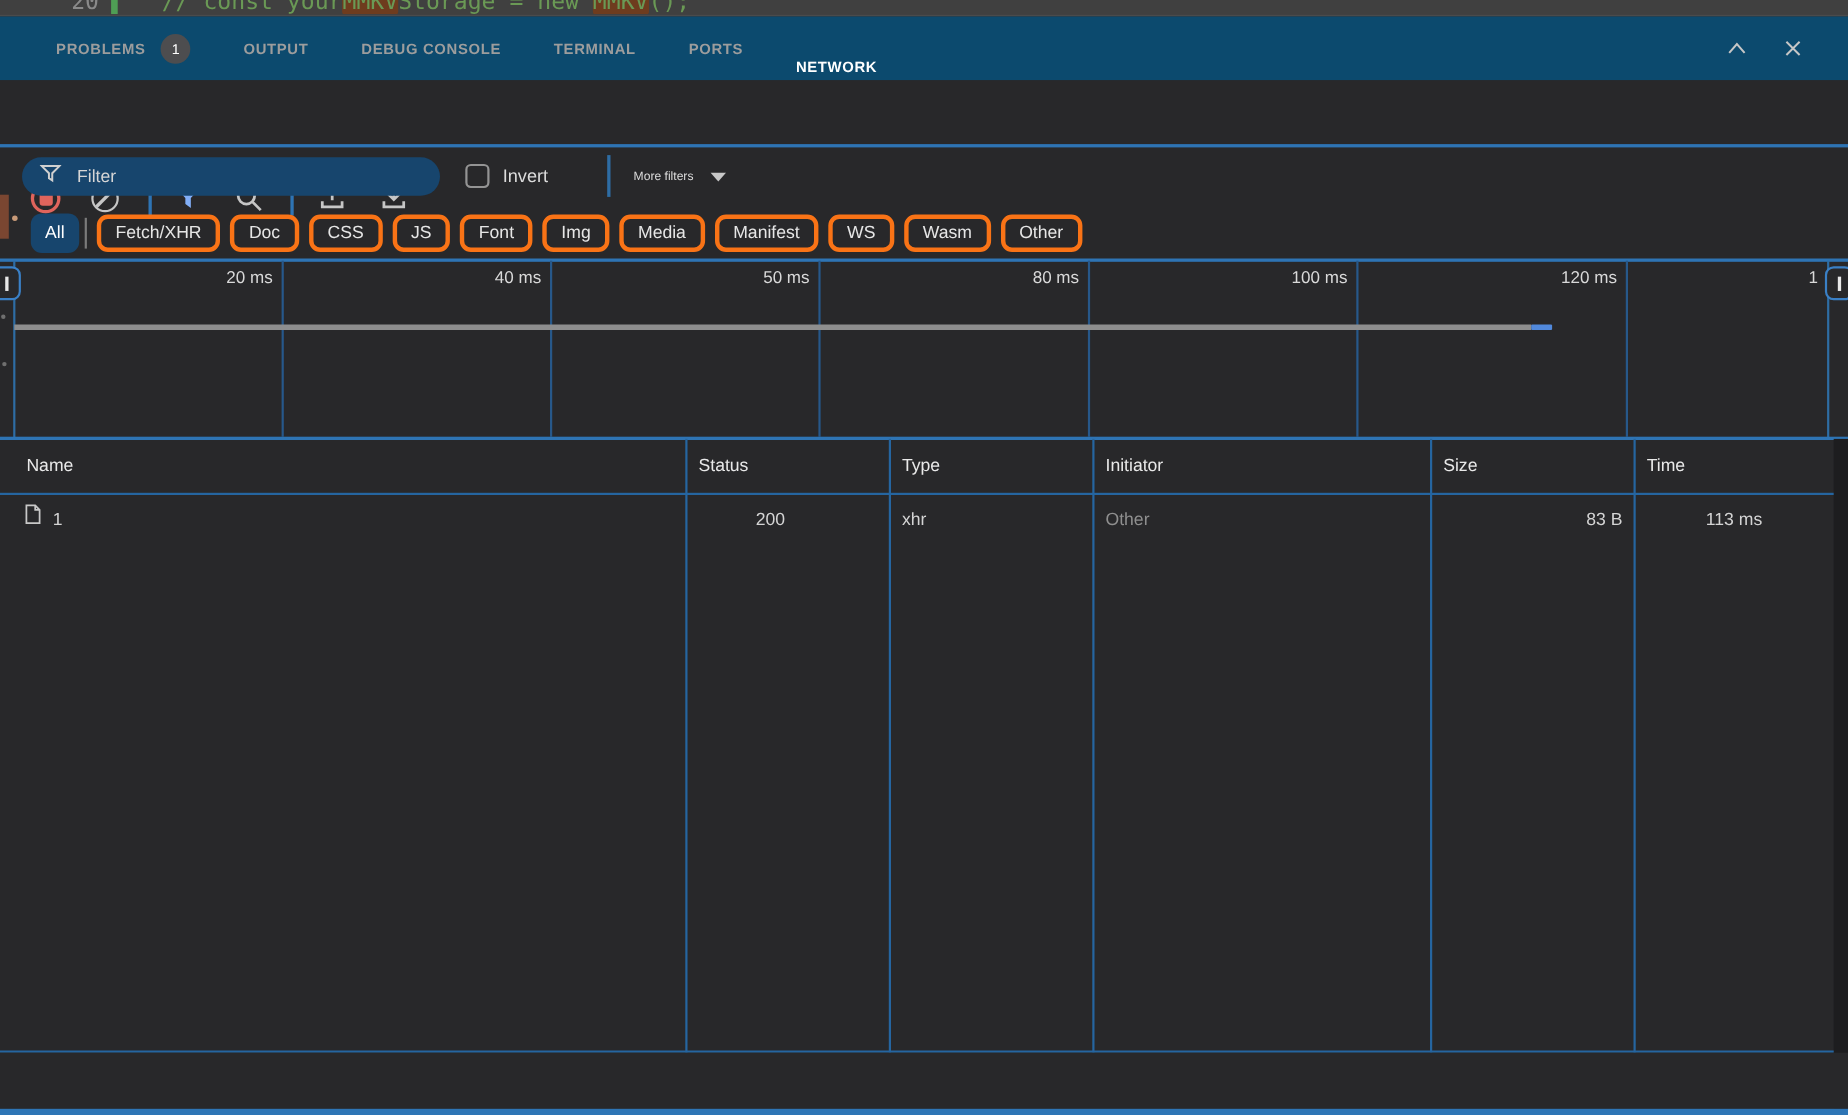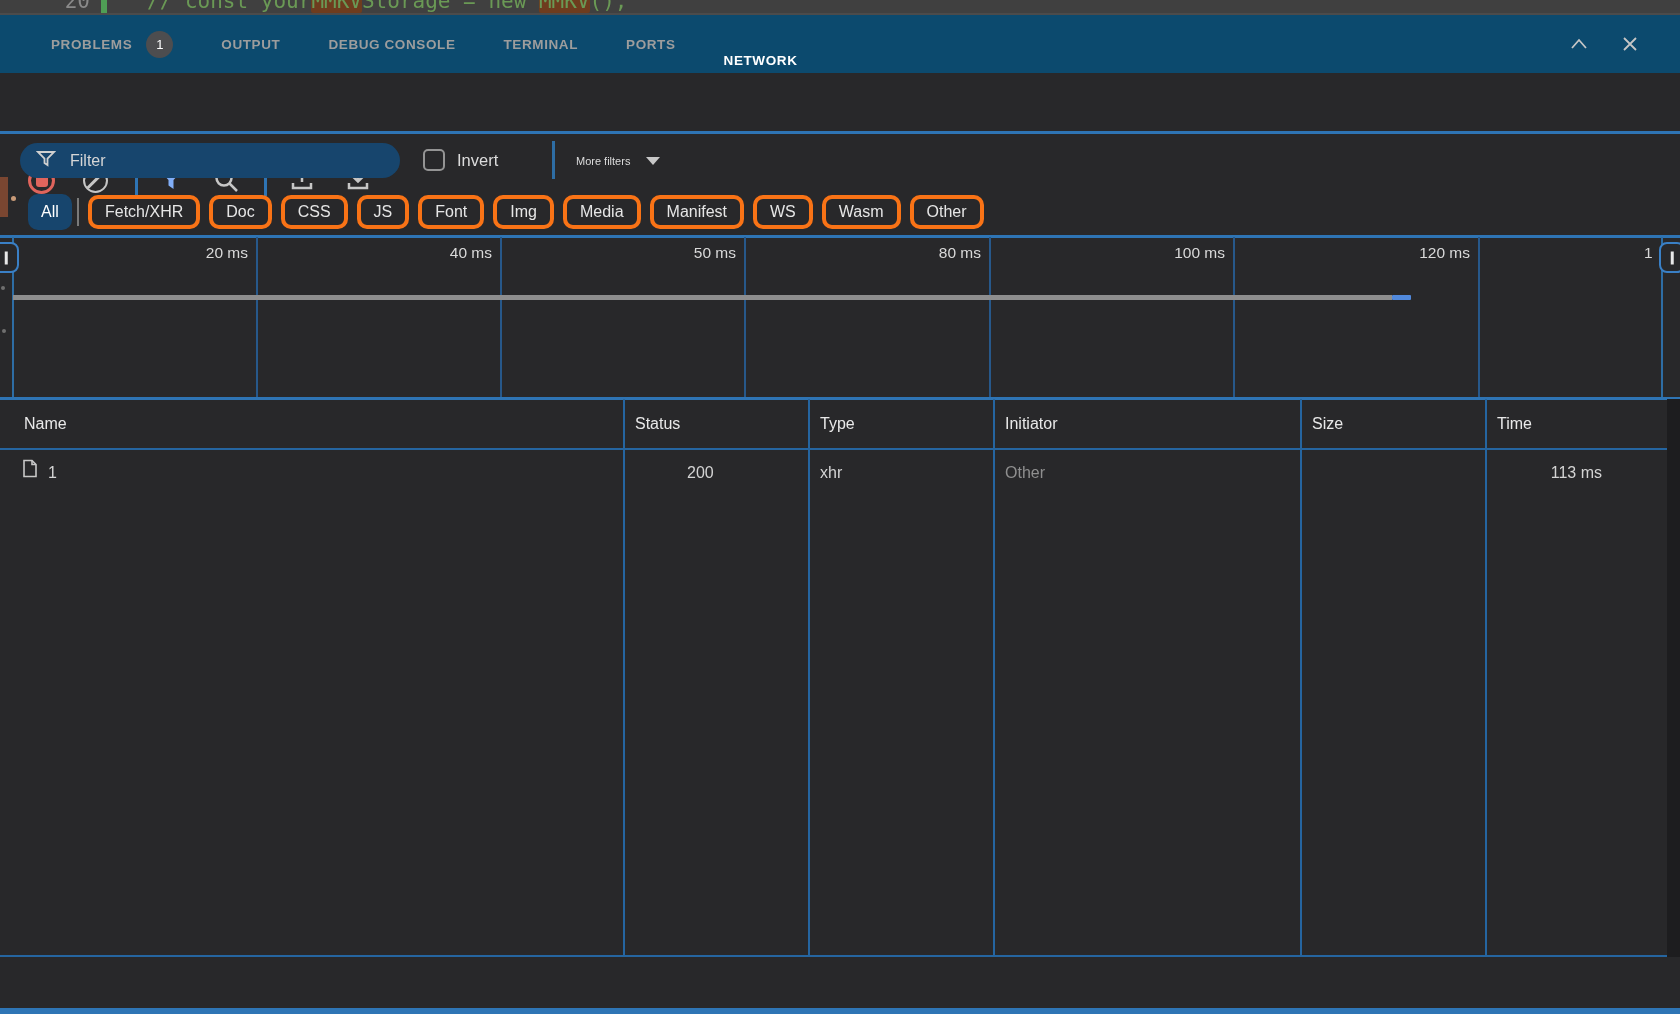--- a/index.html
+++ b/index.html
@@ -286,20 +286,21 @@
       <svg width="16" height="19" viewBox="0 0 16 19">
           <path d="M2 1.5 h8 l4 4 v12 h-12 z" fill="none" stroke="#c8c8c8" stroke-width="1.6"></path>
           <path d="M10 1.5 v4 h4" fill="none" stroke="#c8c8c8" stroke-width="1.6"></path>
         </svg>
     </span>
     <span>1</span>
   </div>
   <div class="abs td" style="left:647px;margin-left:40px;">200</div>
   <div class="abs td" style="left:820px;">xhr</div>
   <div class="abs td dim" style="left:1005px;">Other</div>
+  <div class="abs td num" style="left:1300px; width:175px;">83 B</div>
   <div class="abs td num" style="left:1423px; width:179px;padding-left:43px;">113 ms</div>
 
   <div class="abs scroll-gutter"></div>
   <div class="abs tbl-bottom"></div>
 
   <div class="abs statusbar">
     
     
     
     

